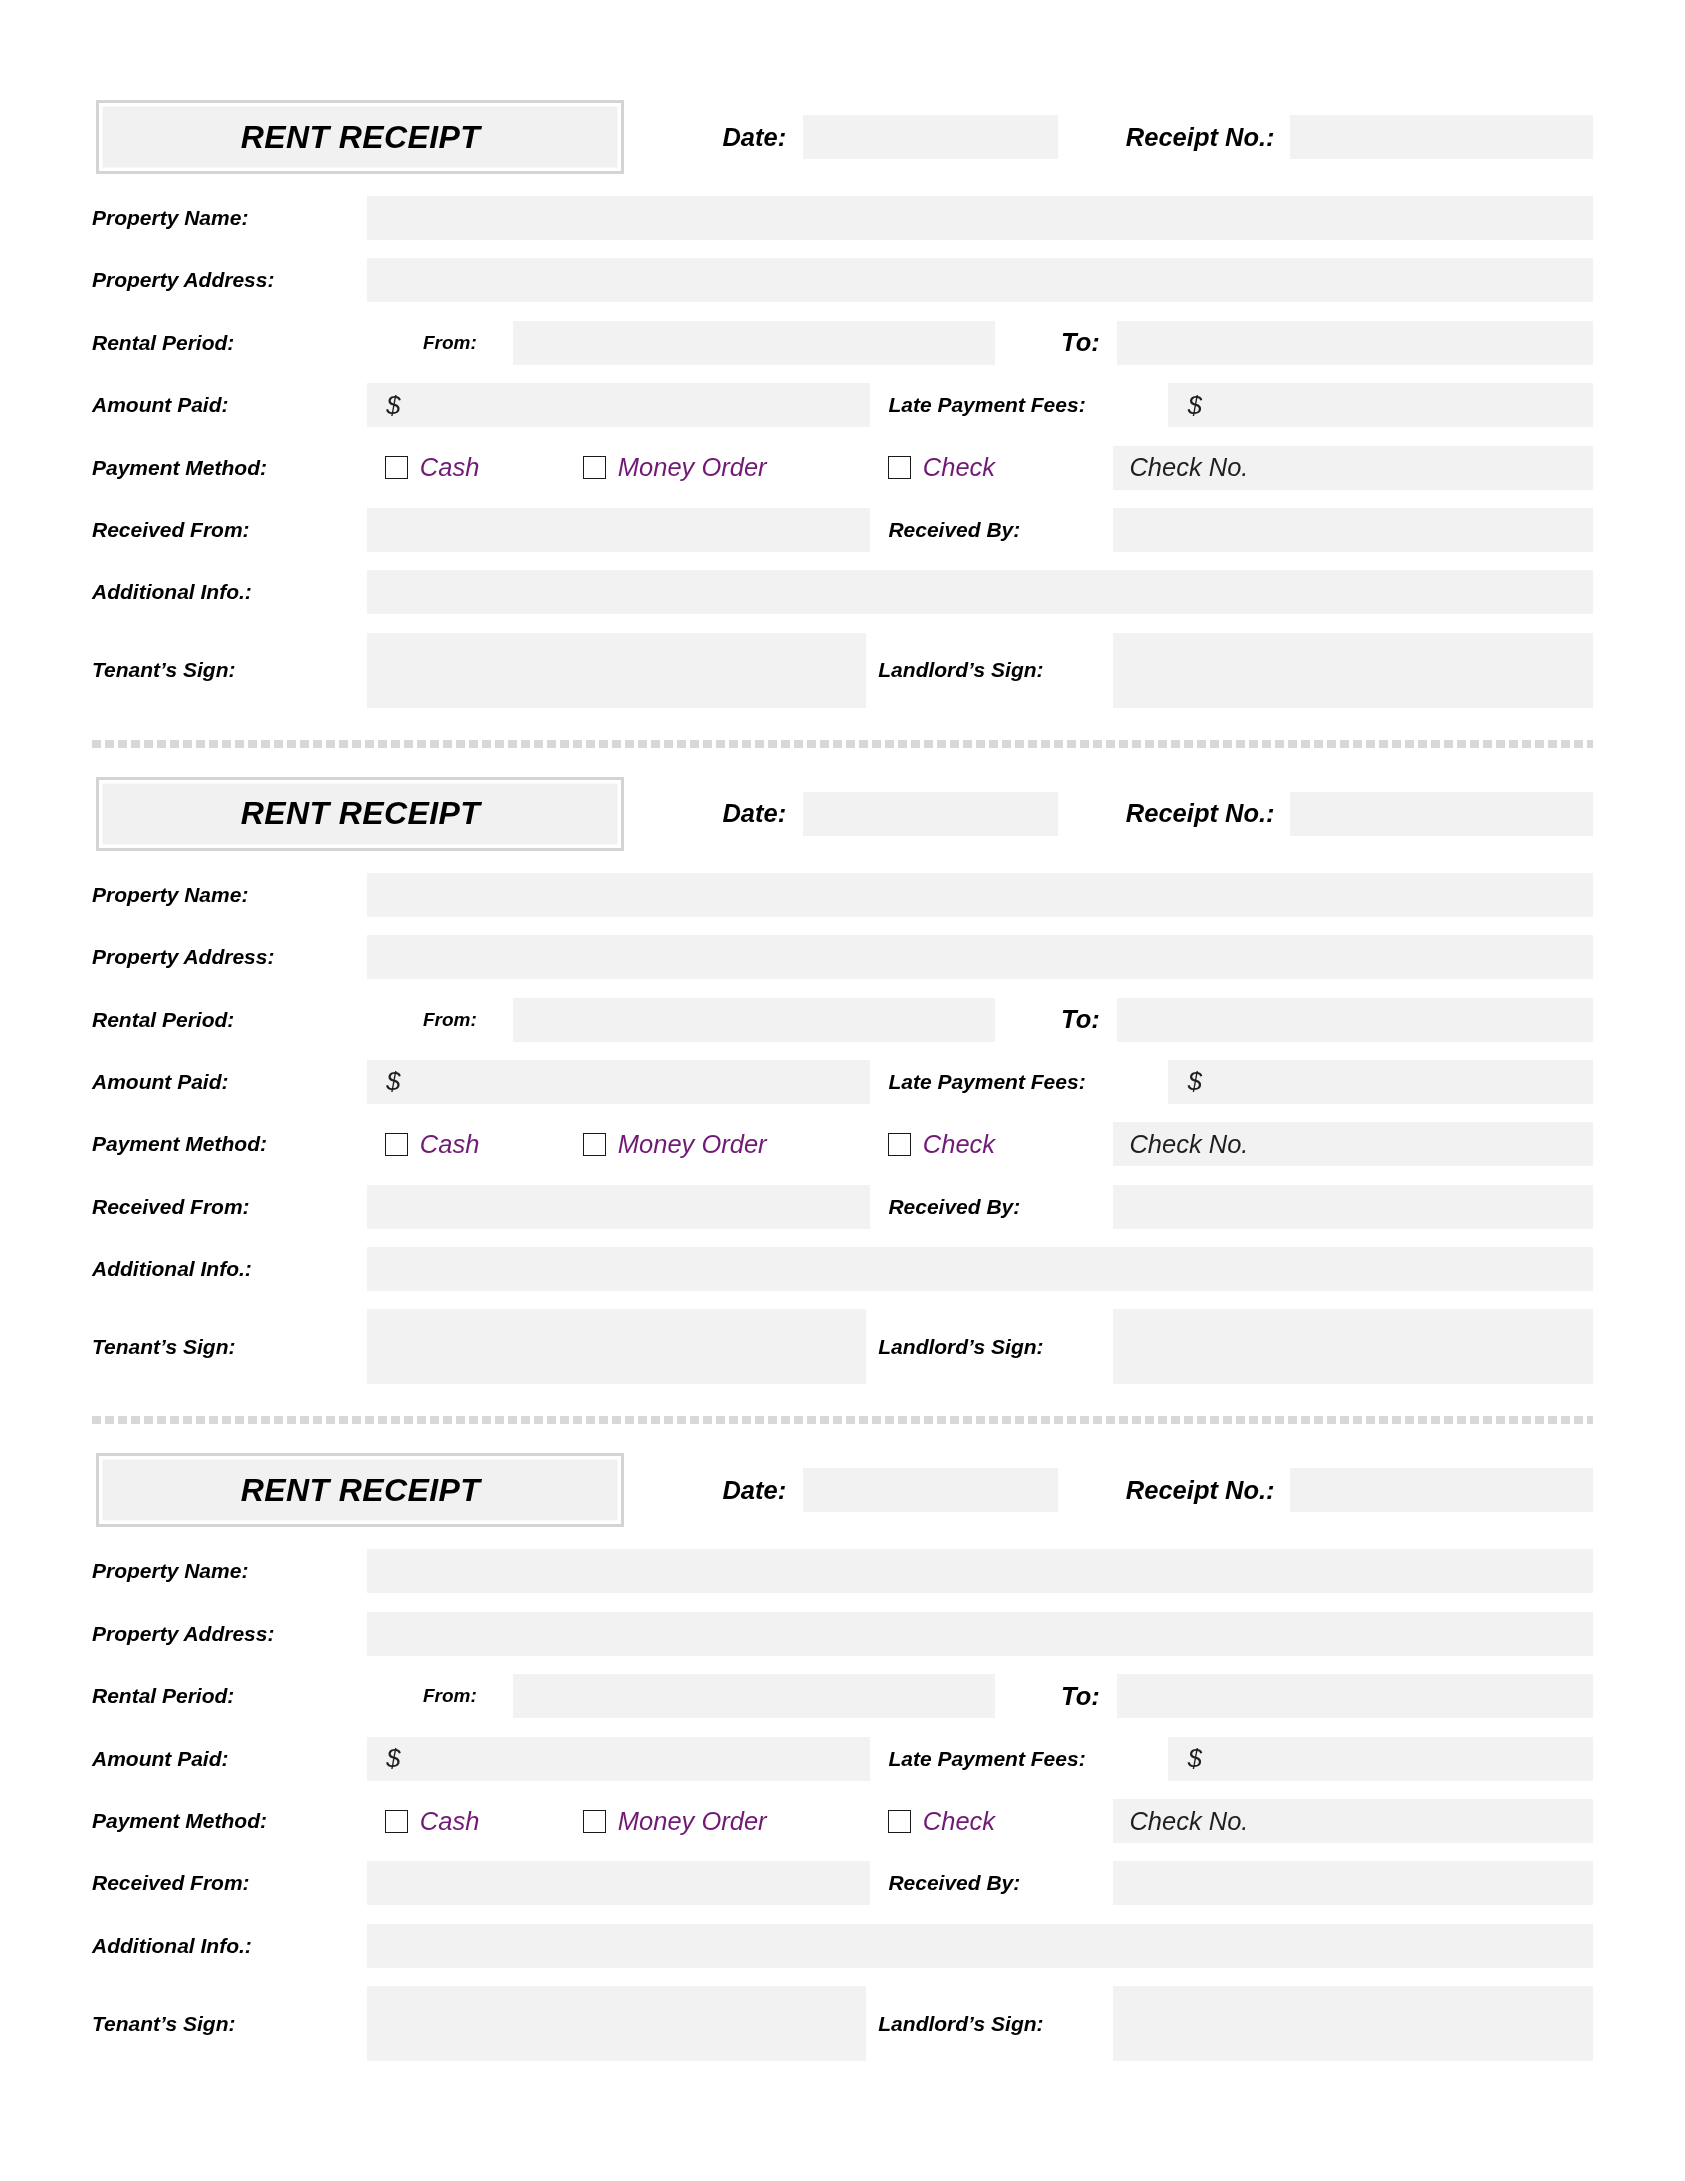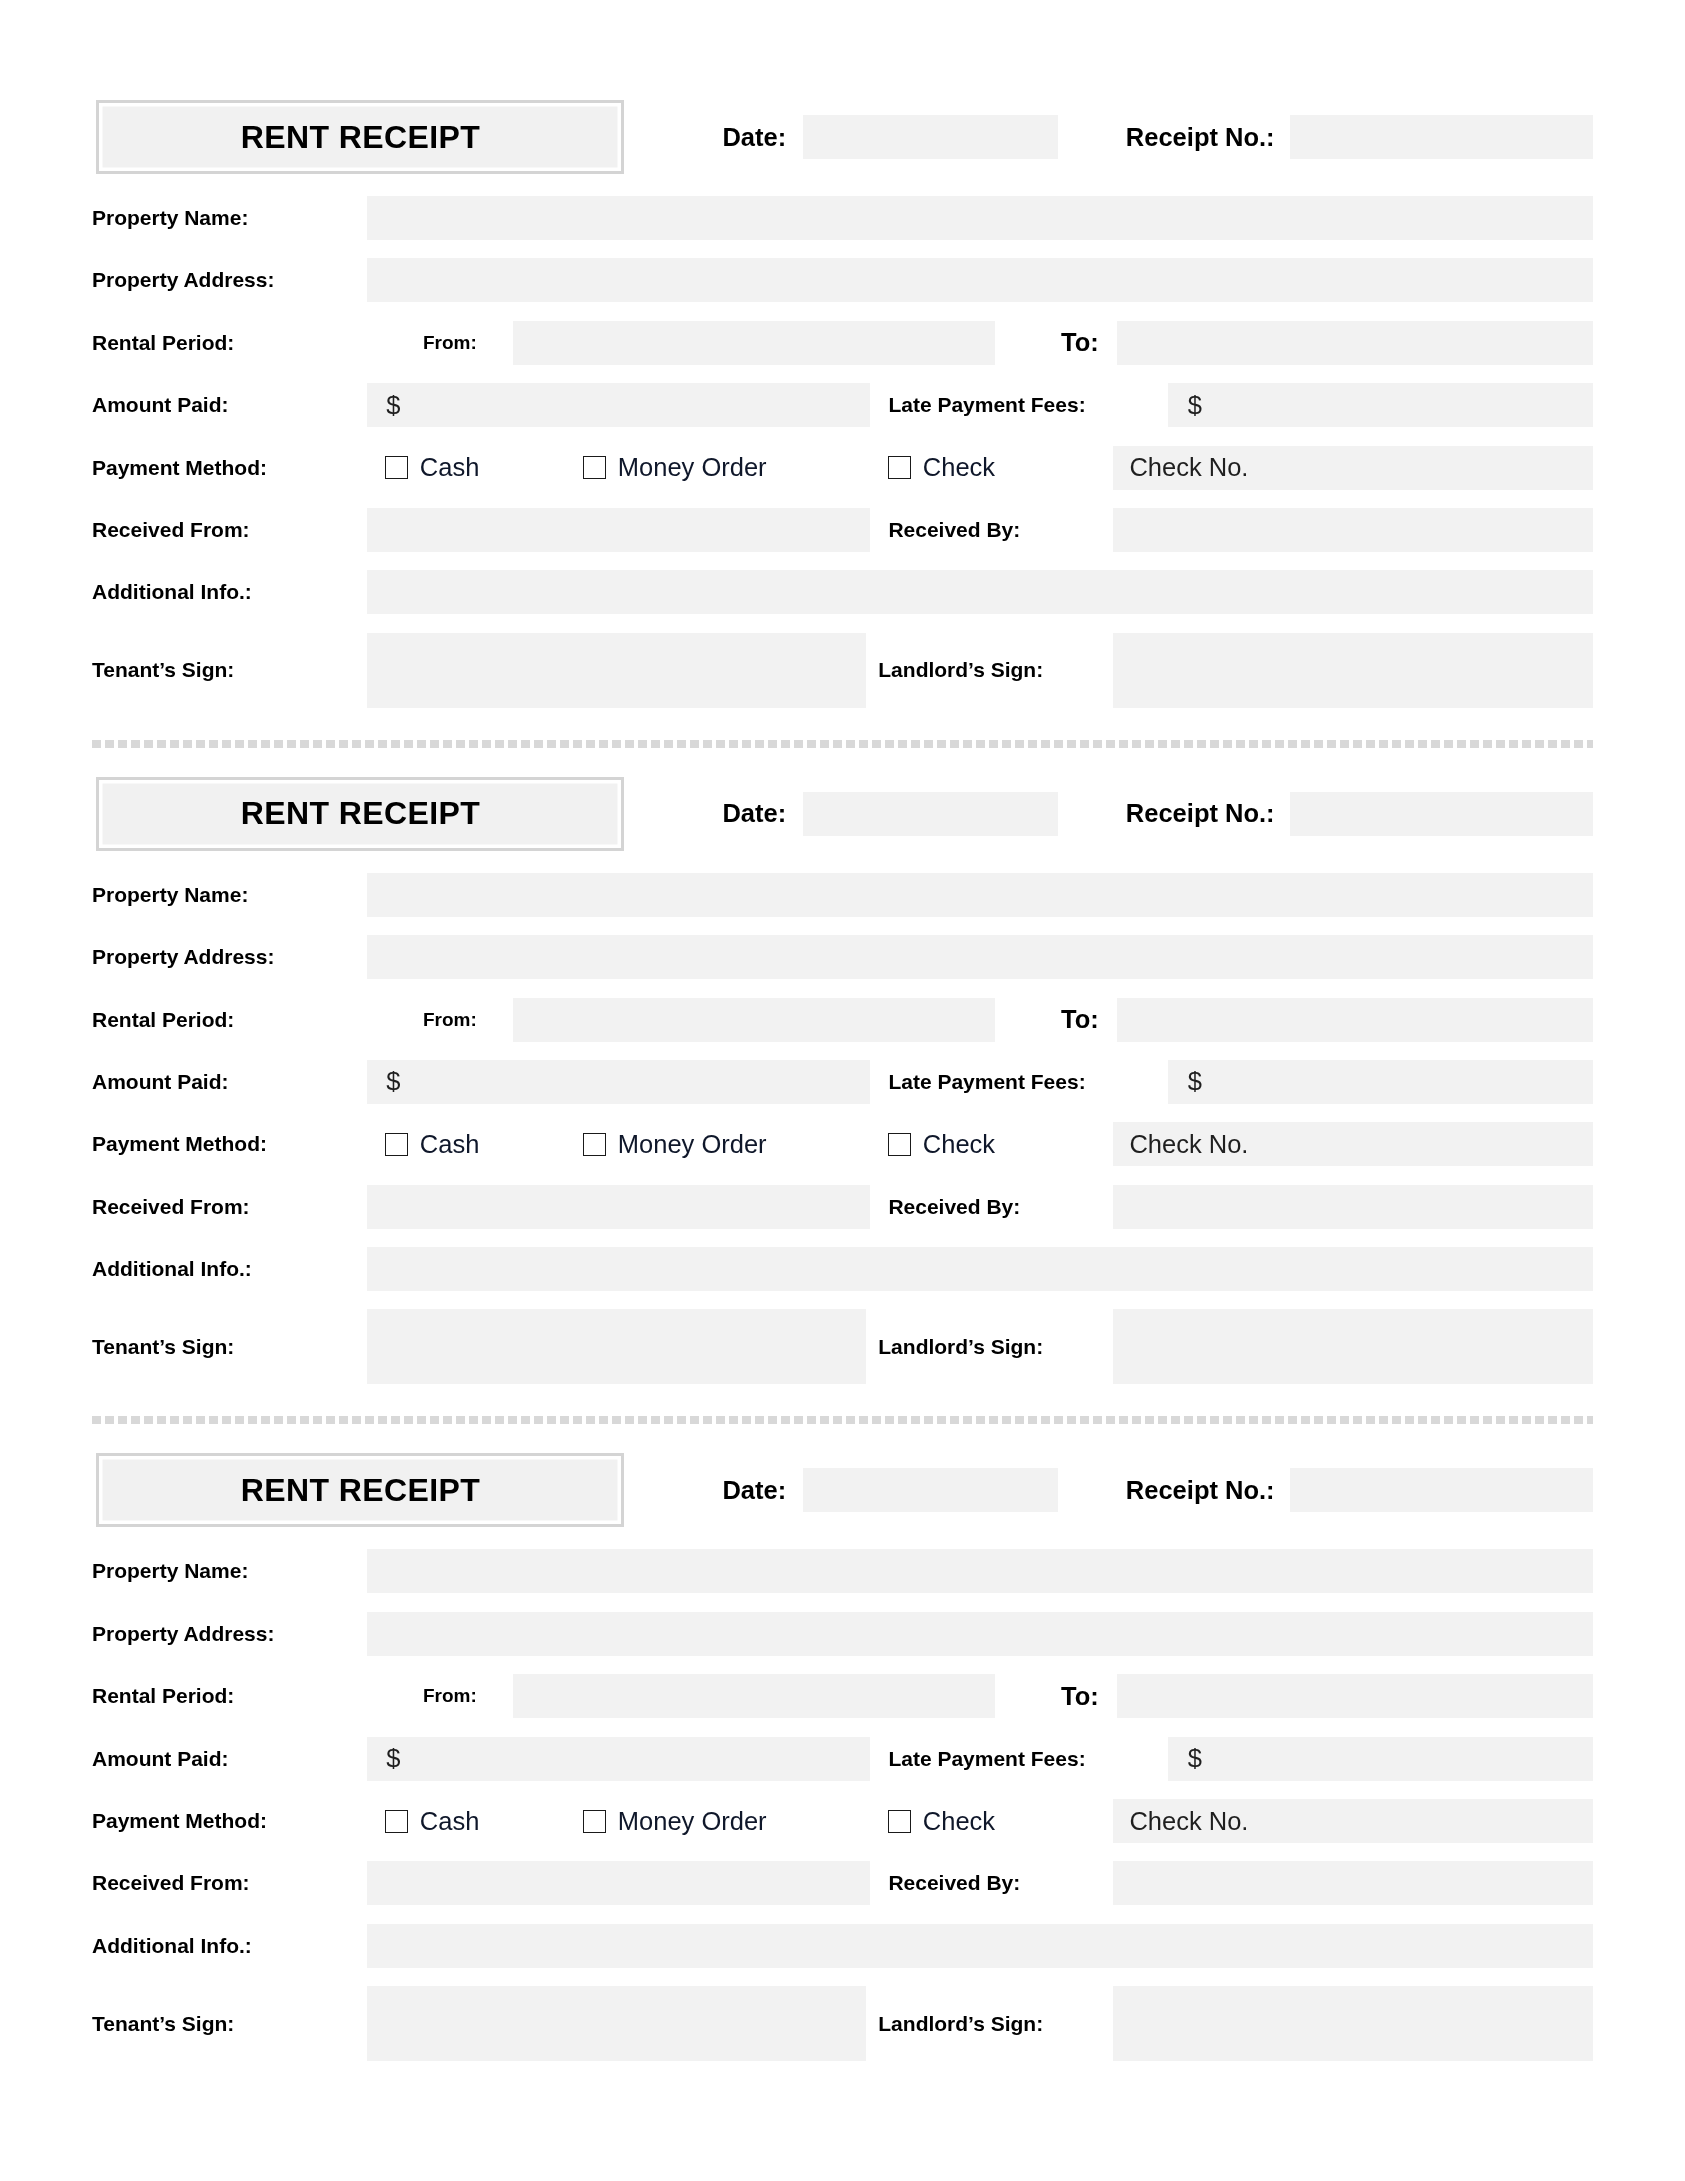--- a/index.html
+++ b/index.html
@@ -5,20 +5,21 @@
   html, body { margin: 0; padding: 0; background: #ffffff; }
   .page {
     width: 1685px;
     height: 2181px;
     box-sizing: border-box;
     padding: 100px 92px 0 92px;
     background: #ffffff;
     font-family: "Liberation Sans", sans-serif;
     color: #000000;
     overflow: hidden;
+    font-style: italic;
   }
 
   
   .header-row {
     display: flex;
     align-items: center;
     height: 74px;
     margin-bottom: 22px;
   }
   .title-box {
@@ -89,21 +90,21 @@
 
   
   .amount-field { width: 503px; flex: none; }
   .fees-label { margin-left: 18.4px; width: 280px; flex: none; }
 
   
   .pm-option {
     display: flex;
     align-items: center;
     font-size: 25.5px;
-    color: #0f172a;
+    color: #701a75;
     flex: none;
     white-space: nowrap;
   }
   .pm-cash  { margin-left: 18.4px; width: 198px; }
   .pm-mo    { width: 305px; text-align: right; }
   .pm-check { width: 225px; }
   .checkbox {
     width: 23px;
     height: 23px;
     box-sizing: border-box;

